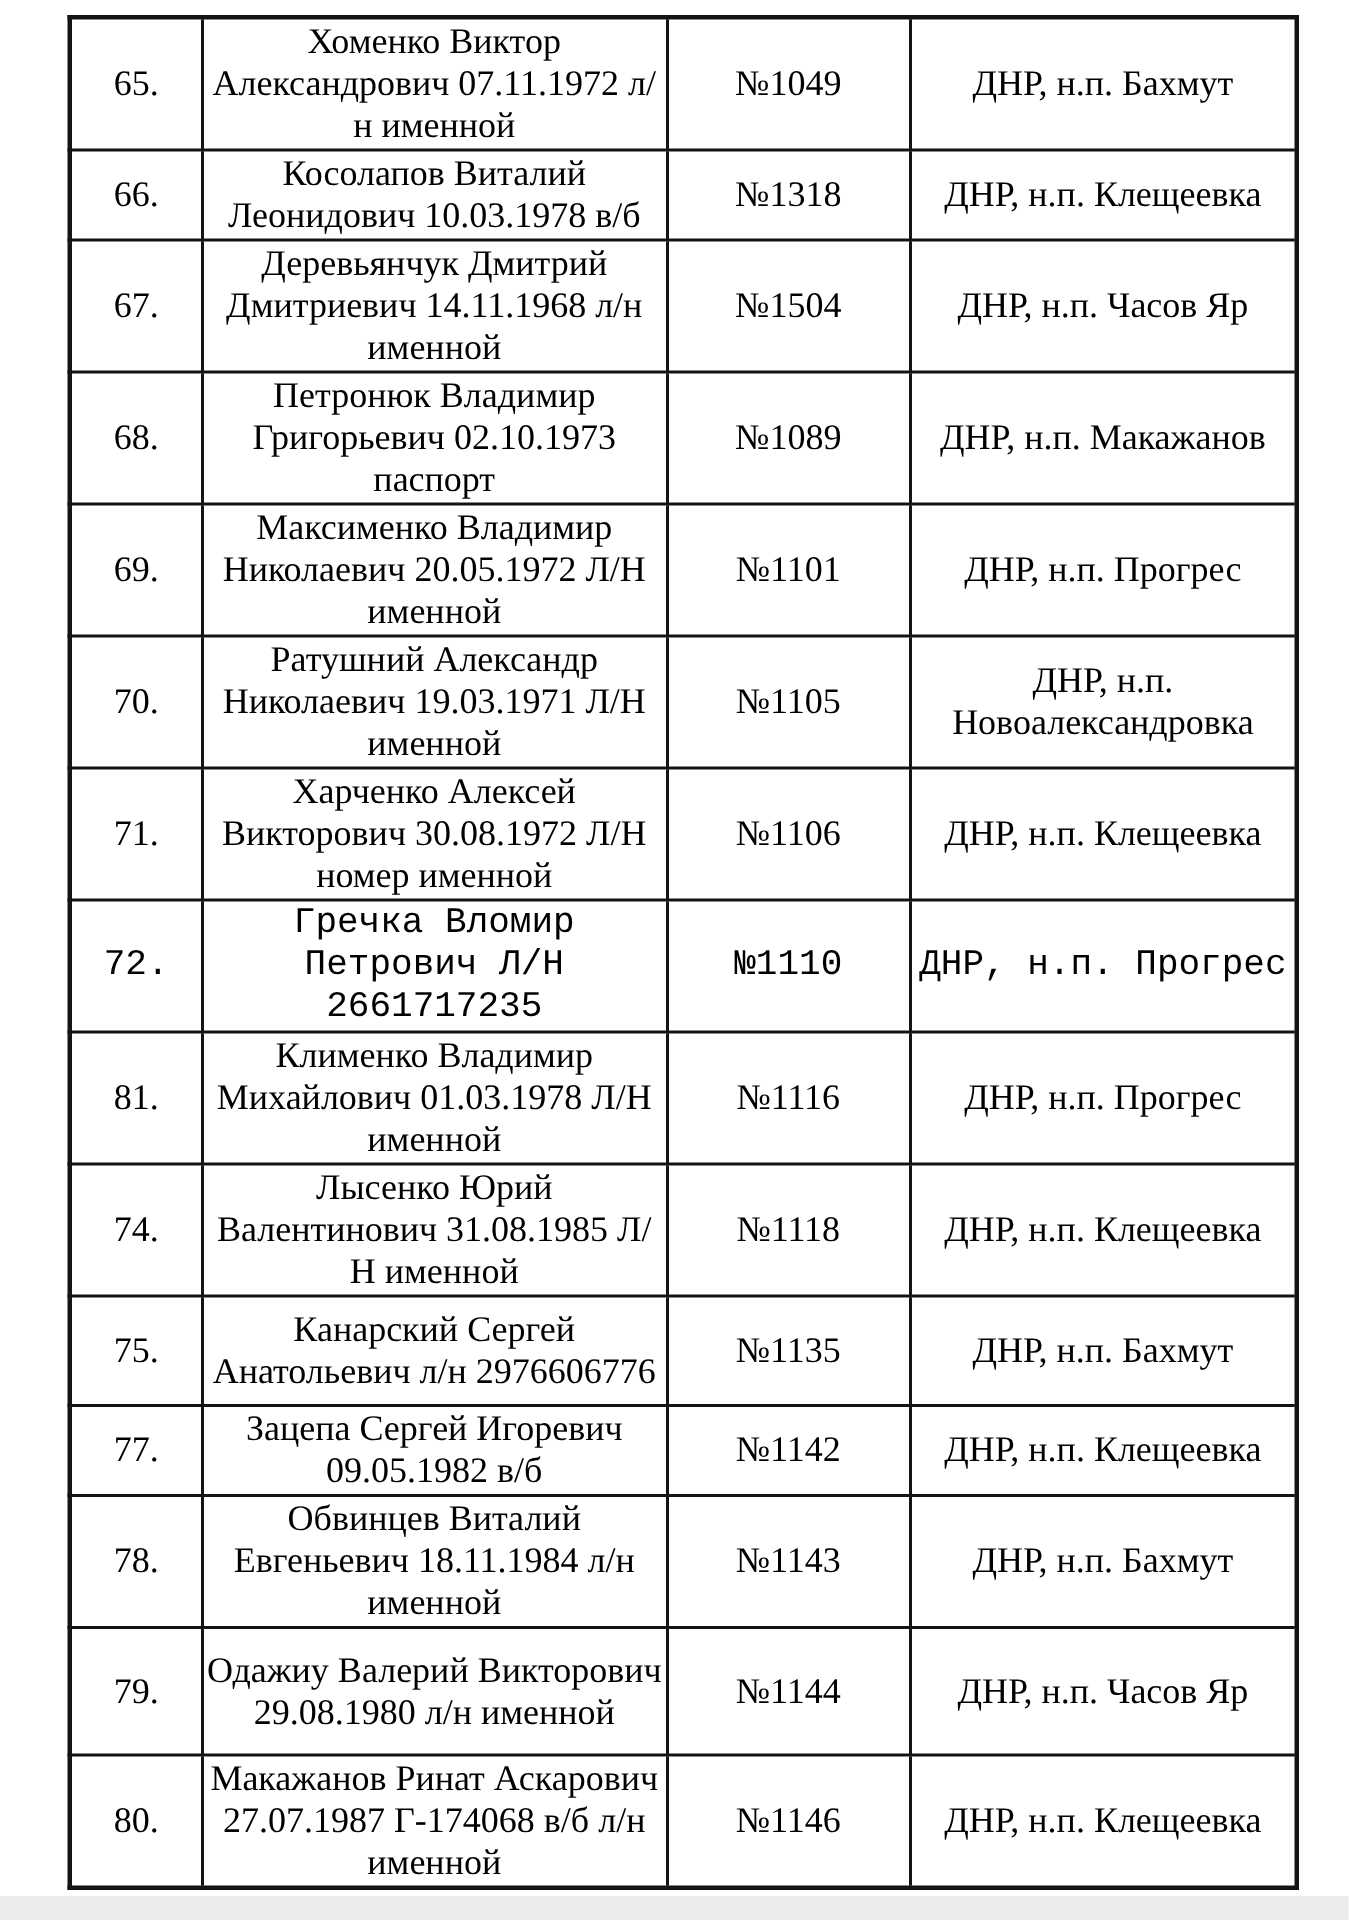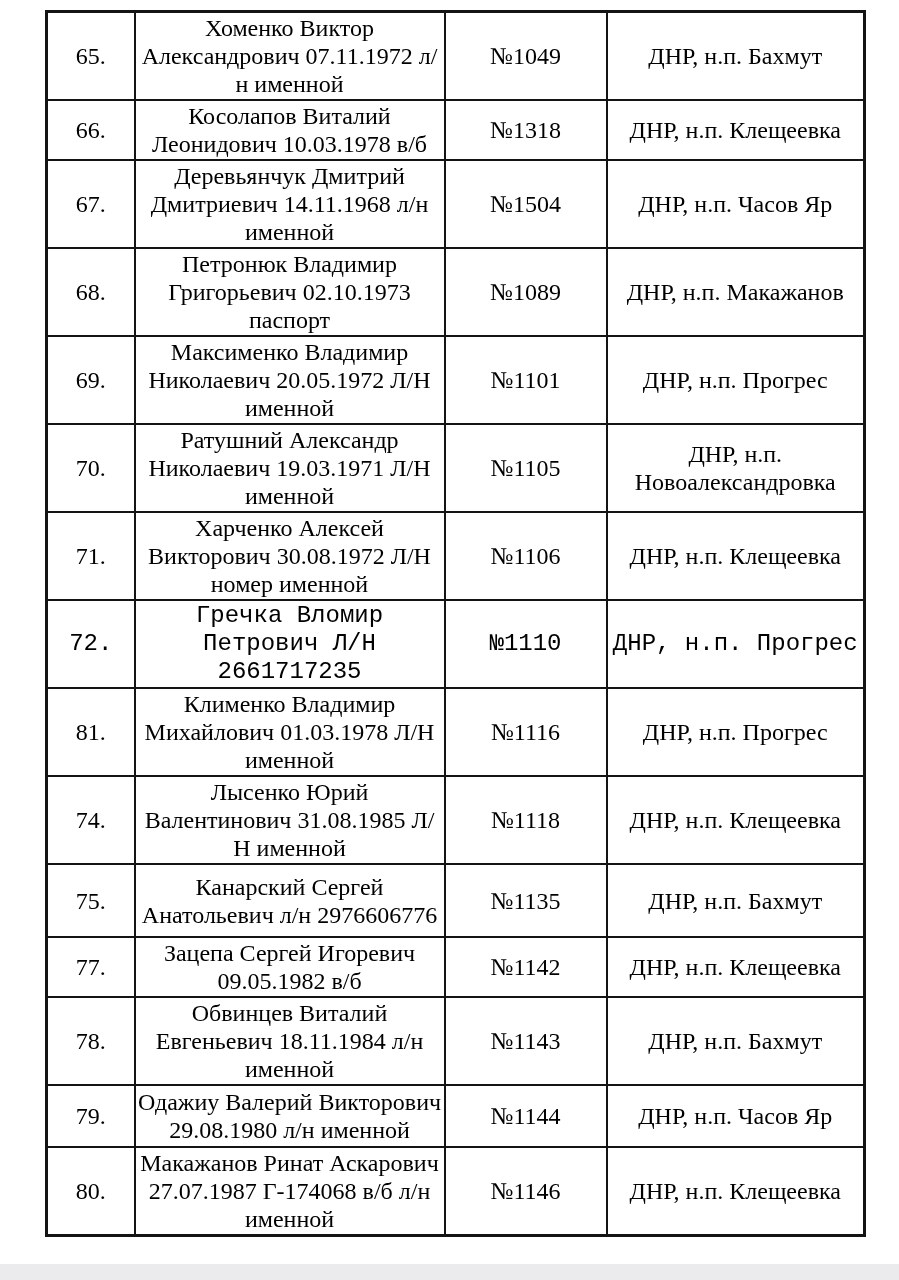--- a/index.html
+++ b/index.html
@@ -136,21 +136,21 @@
           <td>Зацепа Сергей Игоревич 09.05.1982 в/б</td>
           <td>№1142</td>
           <td>ДНР, н.п. Клещеевка</td>
         </tr>
         <tr style="height: 86px;">
           <td>78.</td>
           <td>Обвинцев Виталий Евгеньевич 18.11.1984 л/н именной</td>
           <td>№1143</td>
           <td>ДНР, н.п. Бахмут</td>
         </tr>
-        <tr style="height: 62px;">
+        <tr style="height: 85px;">
           <td>79.</td>
           <td>Одажиу Валерий Викторович 29.08.1980 л/н именной</td>
           <td>№1144</td>
           <td>ДНР, н.п. Часов Яр</td>
         </tr>
         <tr style="height: 85px;">
           <td>80.</td>
           <td>Макажанов Ринат Аскарович 27.07.1987 Г-174068 в/б л/н именной</td>
           <td>№1146</td>
           <td>ДНР, н.п. Клещеевка</td>

